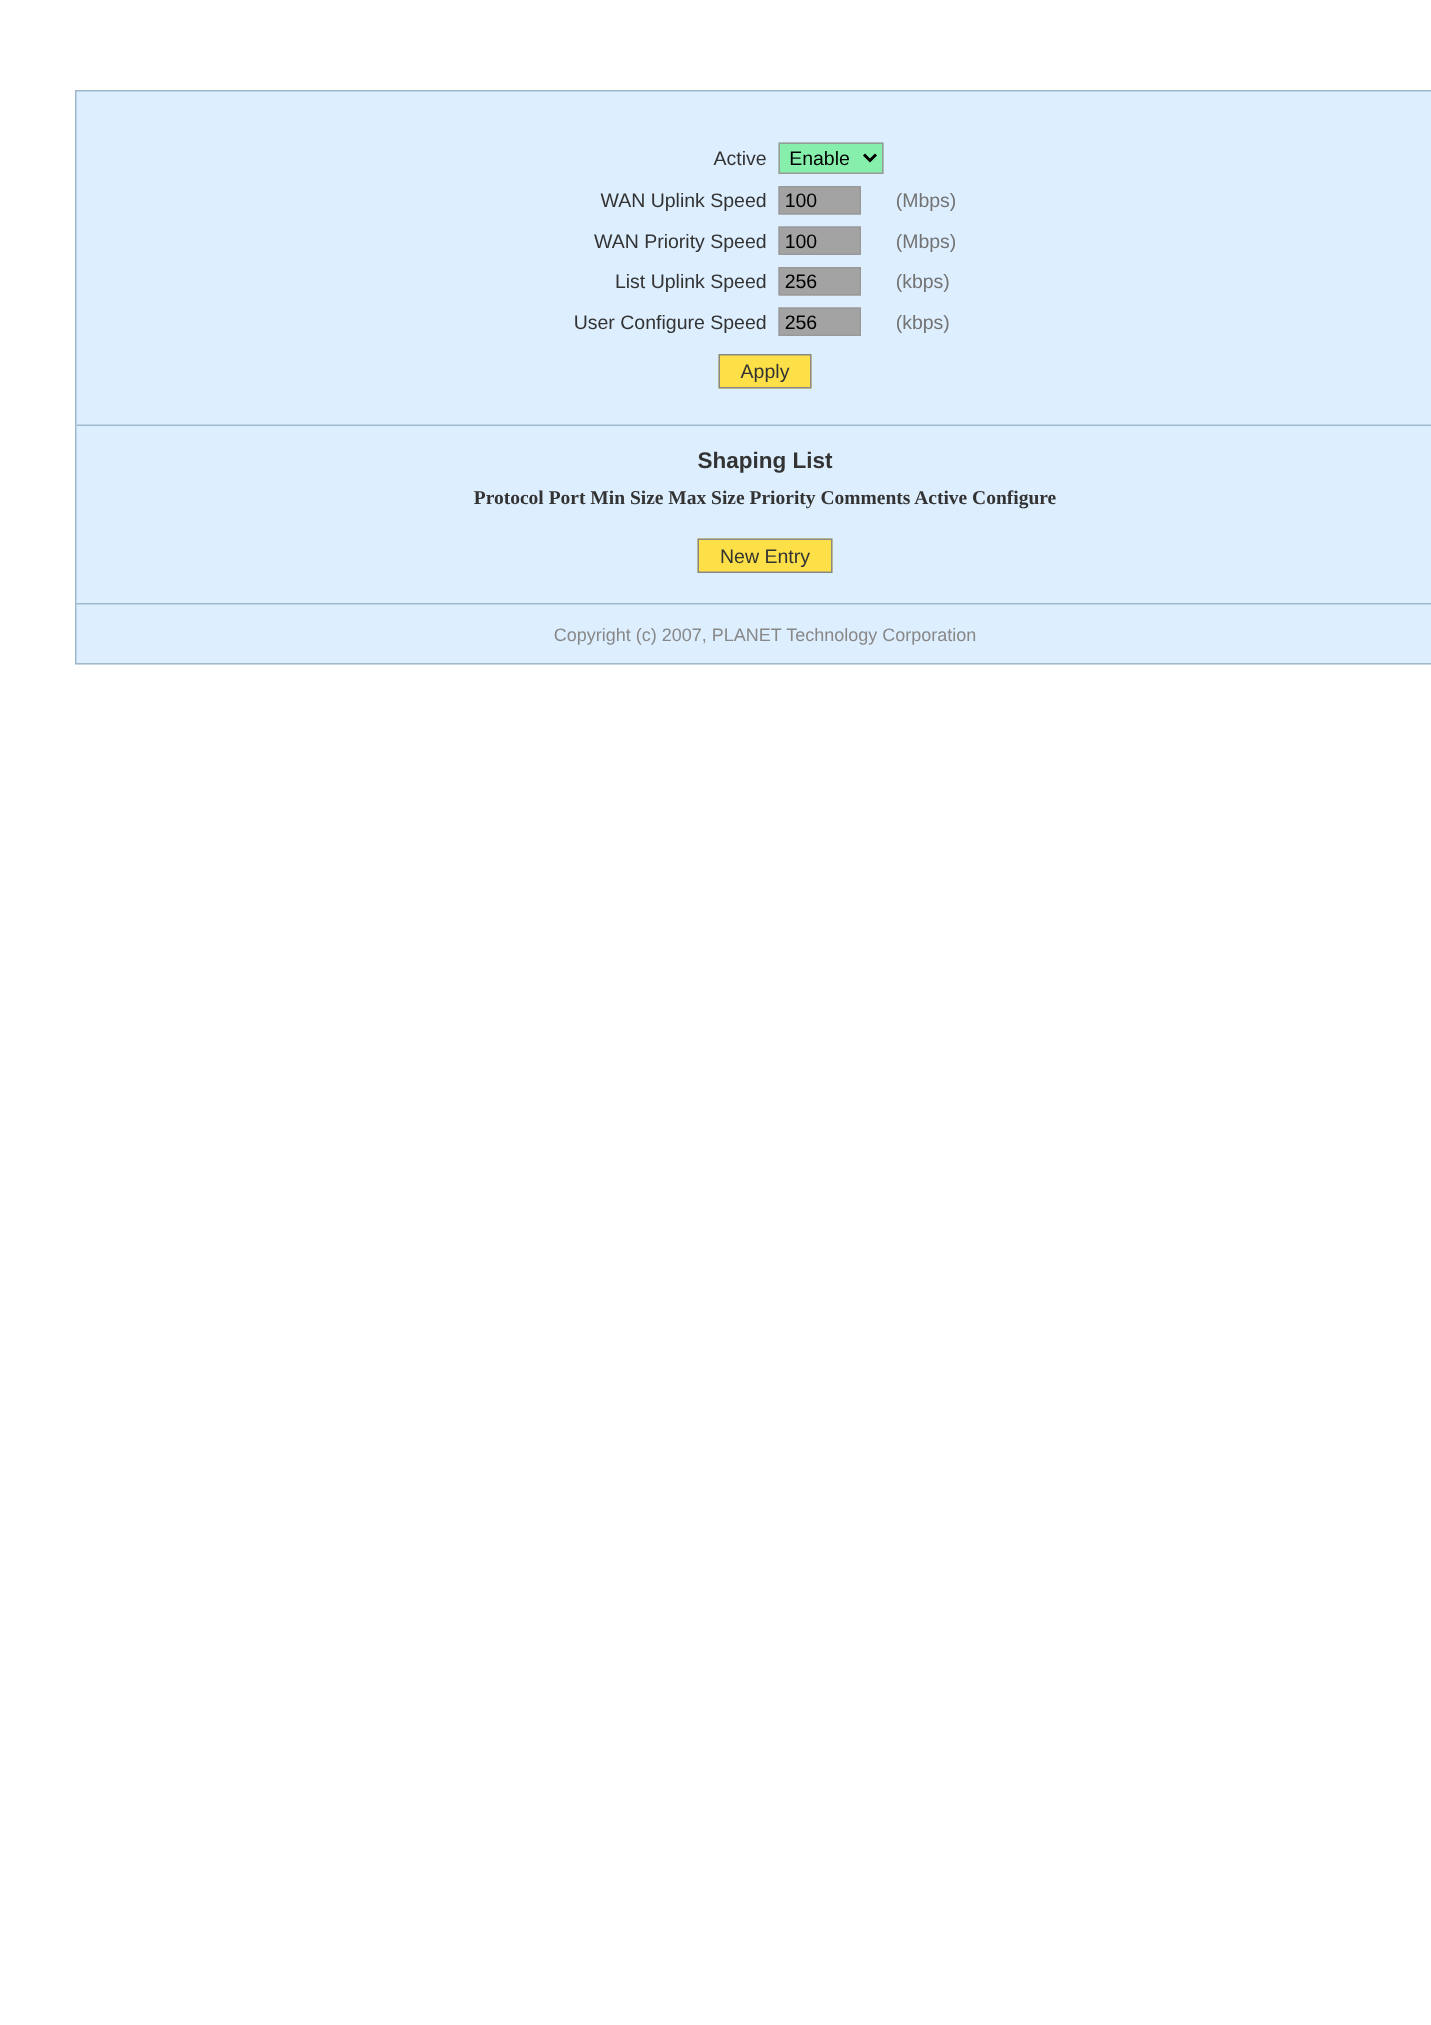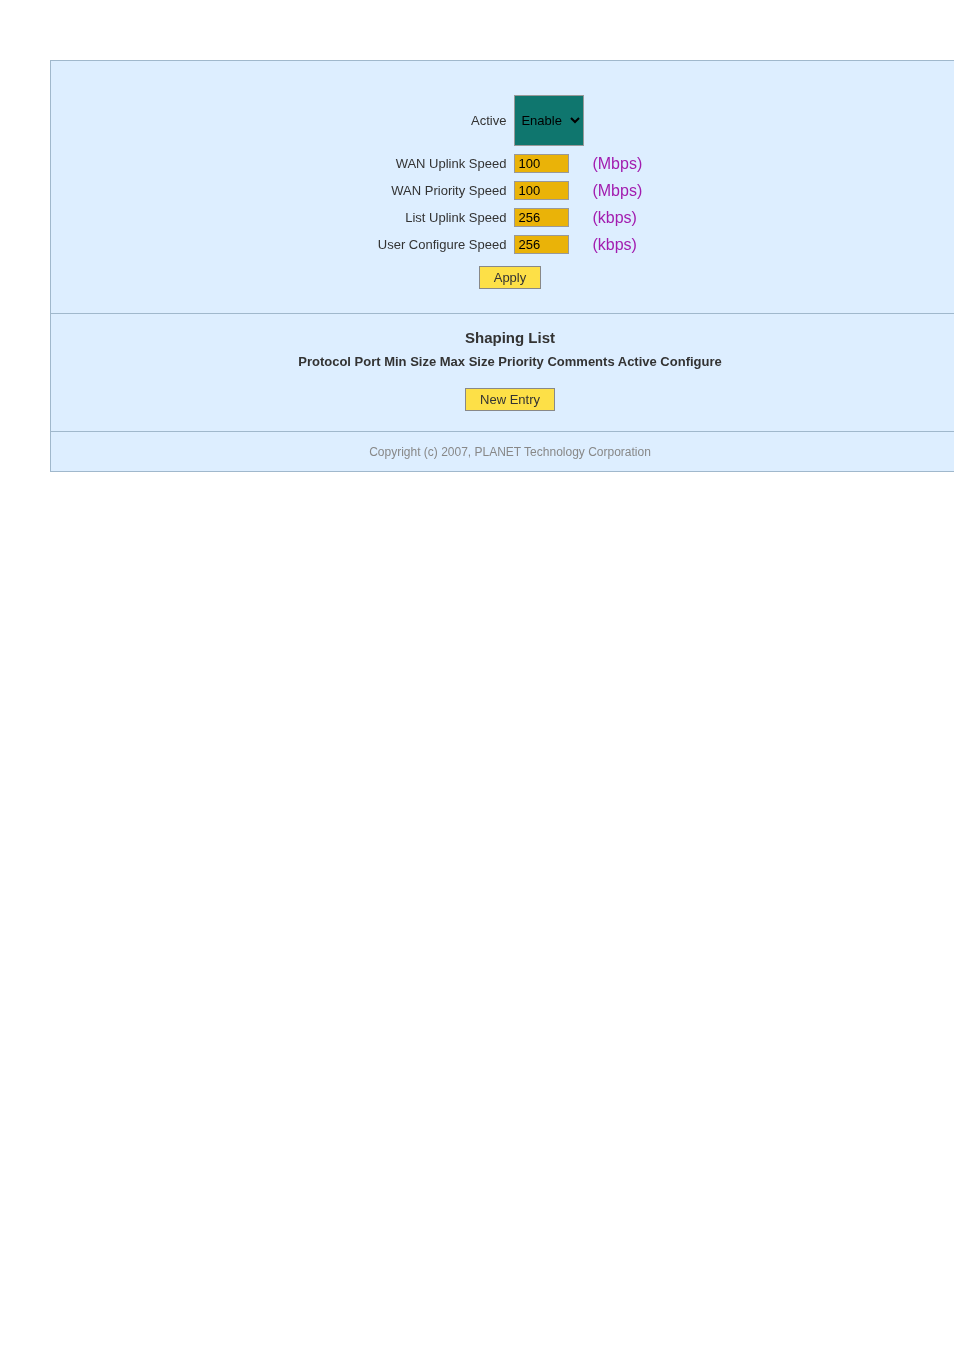--- a/index.html
+++ b/index.html
@@ -48,38 +48,38 @@
       white-space: nowrap;
       color: #333;
       font-size: 13px;
     }
 
     .input-cell {
       padding-left: 2px;
     }
 
     .unit-cell {
-      color: #a21caf;
-      font-size: 16px;
+      color: #737373;
+      font-size: 13px;
       padding-left: 4px;
     }
 
     .form-table input[type="text"] {
       border: 1px solid #999;
       padding: 1px 3px;
       font-size: 13px;
       width: 55px;
-      background-color: #eab308;
+      background-color: #a3a3a3;
     }
 
     .form-table select {
       border: 1px solid #999;
-      padding: 16px 2px;
-      font-size: 13px;
-      background-color: #0f766e;
+      padding: 1px 2px;
+      font-size: 13px;
+      background-color: #86efac;
     }
 
     .apply-row td {
       padding-top: 8px;
       text-align: center;
     }
 
     .btn {
       border: 1px solid #888;
       background-color: #fde047;
@@ -101,20 +101,21 @@
       color: #333;
       margin-bottom: 8px;
     }
 
     .shaping-list-header {
       text-align: center;
       font-weight: bold;
       font-size: 13px;
       color: #333;
       margin-bottom: 12px;
+      font-family: Liberation Serif, serif;
     }
 
     .new-entry-row {
       text-align: center;
       margin-top: 19px;
     }
 
     .footer-section {
       padding: 12px 20px;
       text-align: center;

